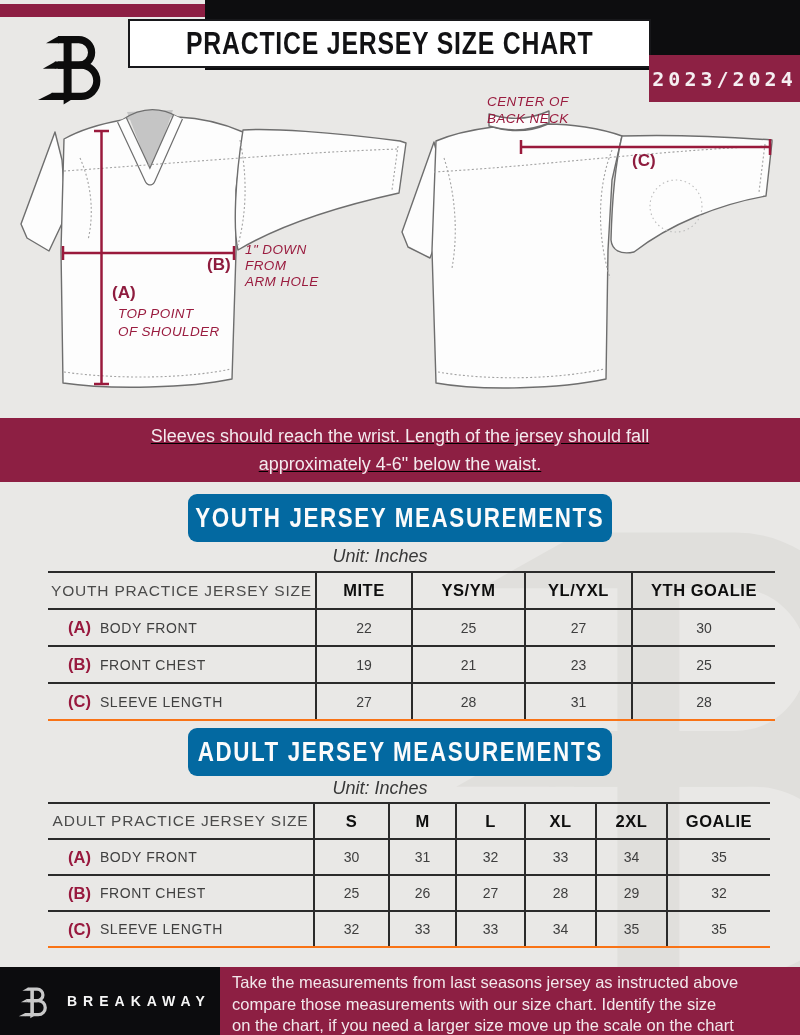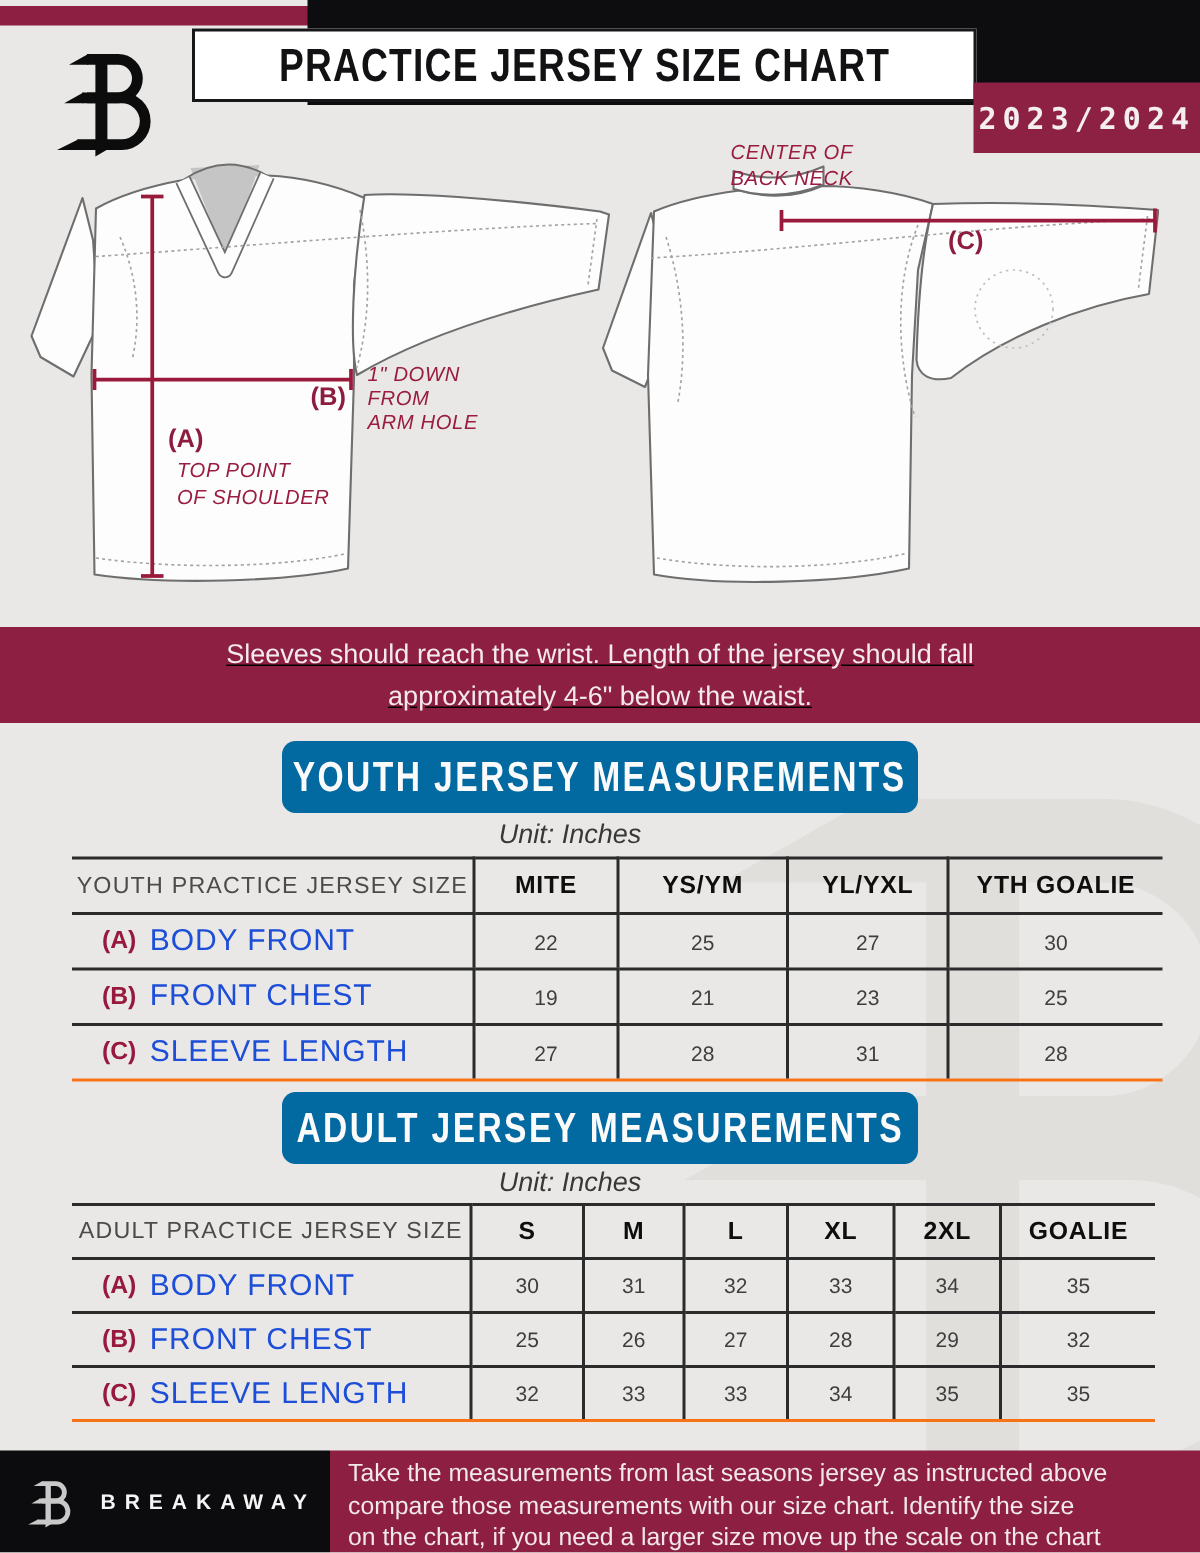--- a/index.html
+++ b/index.html
@@ -47,21 +47,21 @@
   .size-table{position:absolute;left:48px;display:grid;border-bottom:2px solid #f97316;background:transparent;}
   .size-table .cell{border-top:2px solid #2b2b2b;border-right:2px solid #2b2b2b;display:flex;align-items:center;justify-content:center;box-sizing:border-box;}
   .youth{top:571px;grid-template-columns:269px 96px 113px 107px 142px;grid-auto-rows:37px;}
   .adult{top:802px;grid-template-columns:267px 75px 67px 69px 71px 71px 102px;grid-auto-rows:36px;}
   .youth .cell:nth-child(5n){border-right:none;}
   .adult .cell:nth-child(7n){border-right:none;}
   .cell.ch1{color:#4b4b4b;font-size:15.5px;letter-spacing:.8px;font-weight:400;}
   .cell.ch{color:#0e0e0e;font-size:16.5px;font-weight:700;letter-spacing:.5px;}
   .cell.rl{justify-content:flex-start;padding-left:20px;}
   .cell.rl .key{color:#98193e;font-weight:800;font-size:16.5px;margin-right:9px;}
-  .cell.rl .lbl{color:#1d4ed8;font-size:20px;letter-spacing:.6px;}
+  .cell.rl .lbl{color:#404040;font-size:14px;letter-spacing:.6px;}
   .cell.v{color:#3e3e3e;font-size:14px;}
 
   
   .footer{position:absolute;left:0;top:967px;width:800px;height:68px;display:flex;}
   .footer-brand{width:220px;height:68px;background:#0c0c0e;display:flex;align-items:center;flex:0 0 auto;}
   .footer-brand svg{margin-left:16px;color:#c9c9c9;}
   .footer-brand .b{color:#f5f5f5;font-size:14px;font-weight:600;letter-spacing:6px;margin-left:13px;white-space:nowrap;}
   .footer-note{flex:1;background:#8d1f43;color:#f2e7eb;padding:5px 8px 0 12px;box-sizing:border-box;}
   .footer-note div{font-size:16.5px;line-height:21.5px;white-space:nowrap;}
 </style>

